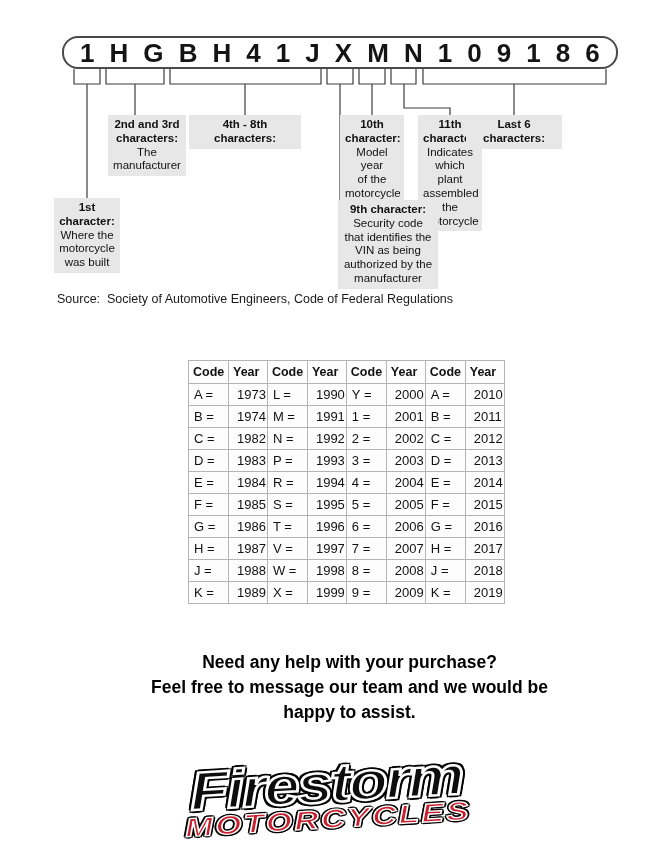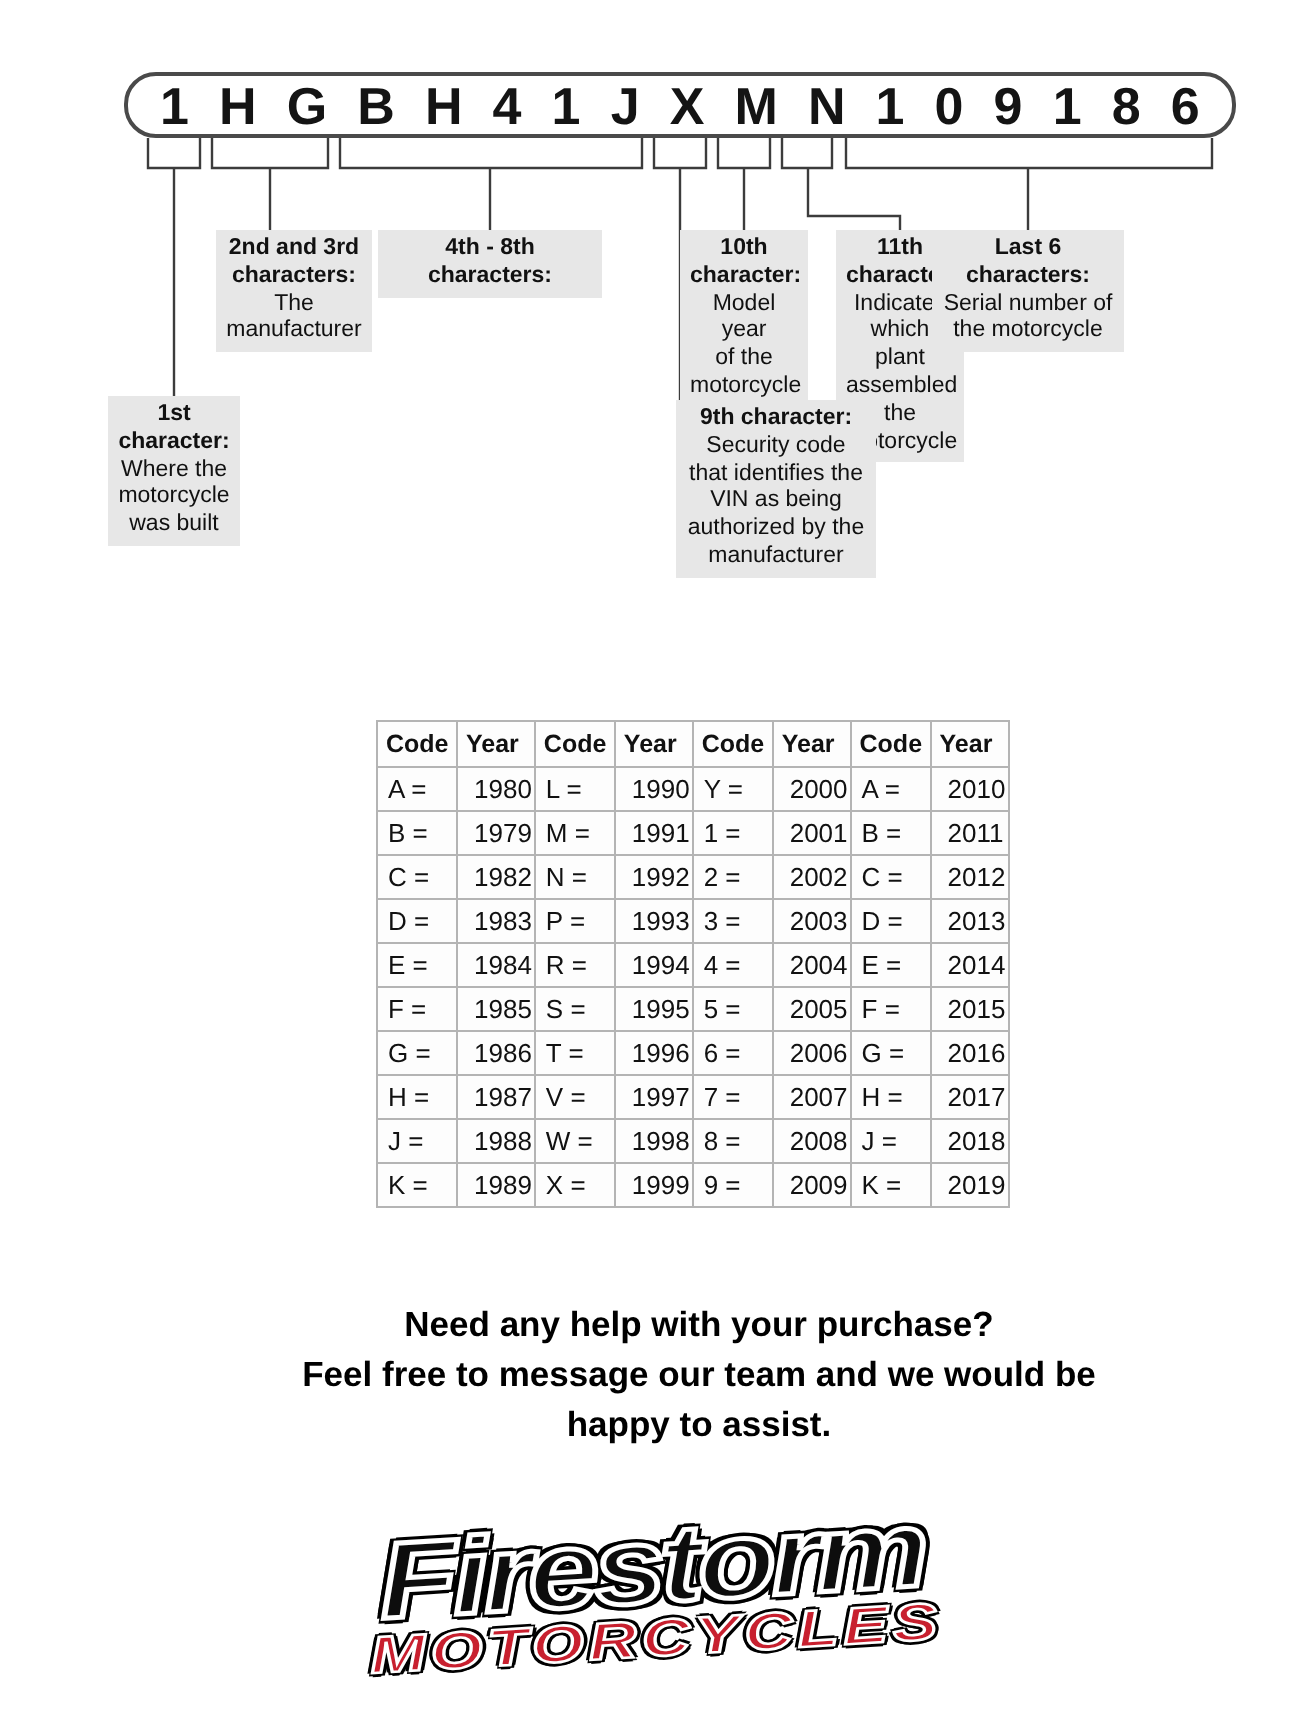--- a/index.html
+++ b/index.html
@@ -113,39 +113,38 @@
 character:</span>
     <span class="bdy">Indicates
 which plant
 assembled
 the
 motorcycle</span>
   </div>
   <div class="box" style="left:514px; top:115px; width:96px;">
     <span class="hdr">Last 6
 characters:</span>
-    <span class="bdy">Serial number of
-the motorcycle</span>
   </div>
   <div class="box" style="left:87px; top:198px; width:66px;">
     <span class="hdr">1st
 character:</span>
     <span class="bdy">Where the
 motorcycle
 was built</span>
   </div>
   <div class="box" style="left:340px; top:200px; width:100px;margin-left:48px;">
     <span class="hdr">9th character:</span>
     <span class="bdy">Security code
 that identifies the
 VIN as being
 authorized by the
 manufacturer</span>
   </div>
 
+  <div class="src">Source:  Society of Automotive Engineers, Code of Federal Regulations</div>
 
   <table class="yeartable">
     <colgroup>
         <col class="cc">
         <col class="cy">
         <col class="cc">
         <col class="cy">
         <col class="cc">
         <col class="cy">
         <col class="cc">
@@ -159,31 +158,31 @@
         <th>Year</th>
         <th>Code</th>
         <th>Year</th>
         <th>Code</th>
         <th>Year</th>
       </tr>
     </thead>
     <tbody>
       <tr>
         <td>A =</td>
-          <td class="yr">1980</td>
+          <td class="yr">1973</td>
         <td>L =</td>
           <td class="yr">1990</td>
         <td>Y =</td>
           <td class="yr">2000</td>
         <td>A =</td>
           <td class="yr">2010</td>
       </tr>
       <tr>
         <td>B =</td>
-          <td class="yr">1979</td>
+          <td class="yr">1974</td>
         <td>M =</td>
           <td class="yr">1991</td>
         <td>1 =</td>
           <td class="yr">2001</td>
         <td>B =</td>
           <td class="yr">2011</td>
       </tr>
       <tr>
         <td>C =</td>
           <td class="yr">1982</td>

